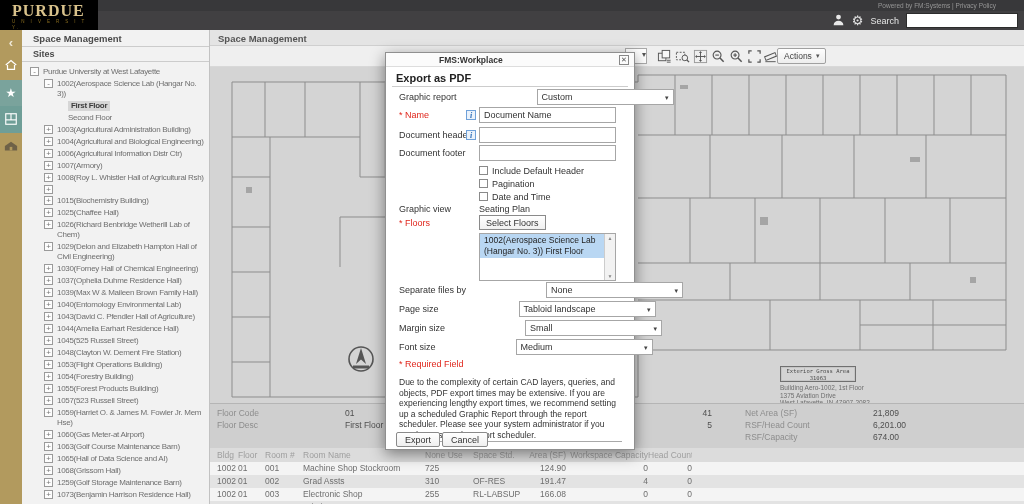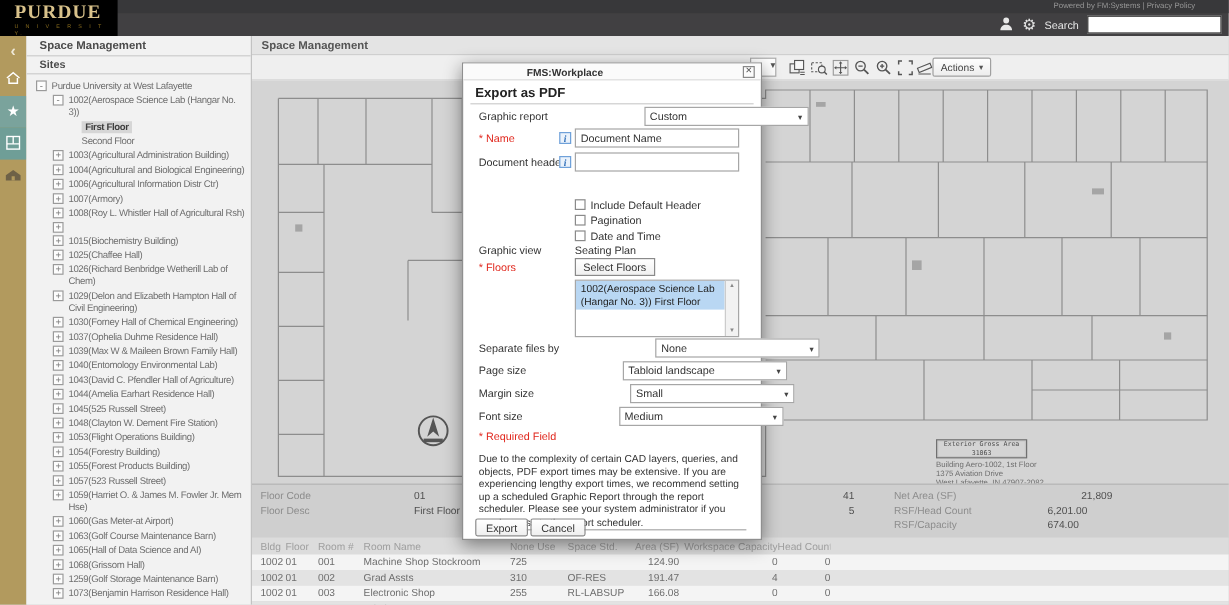--- a/index.html
+++ b/index.html
@@ -398,21 +398,21 @@
   </div>
 
 <div class="abs" id="info-strip">
   <span class="il" style="left:7px;top:4px;">Floor Code</span>
   <span class="iv" style="left:135px;top:4px;">01</span>
   <span class="il" style="left:7px;top:16px;">Floor Desc</span>
   <span class="iv" style="left:135px;top:16px;">First Floor</span>
   <span class="iv" style="left:462px;top:4px;width:40px;text-align:right;">41</span>
   <span class="iv" style="left:462px;top:16px;width:40px;text-align:right;">5</span>
   <span class="il" style="left:535px;top:4px;">Net Area (SF)</span>
-  <span class="iv" style="left:691px;top:4px;">21,809</span>
+  <span class="iv" style="left:663px;top:4px;">21,809</span>
   <span class="il" style="left:535px;top:16px;">RSF/Head Count</span>
   <span class="iv" style="left:663px;top:16px;">6,201.00</span>
   <span class="il" style="left:535px;top:28px;">RSF/Capacity</span>
   <span class="iv" style="left:663px;top:28px;">674.00</span>
 </div>
 
 <div class="abs" id="rooms-table">
   <div class="thead">
       <div class="tcell c0">Bldg</div>
       <div class="tcell c1">Floor</div>
@@ -493,20 +493,24 @@
     <span class="info-i">i</span>
     <input class="mctl inp" value="Document Name" style="">
   </div>
 
   <div class="mrow" style="top:74px;">
     <span class="mlab">Document header</span>
     <span class="info-i">i</span>
     <input class="mctl inp" value="" style="">
   </div>
 
+  <div class="mrow" style="top:92px;">
+    <span class="mlab">Document footer</span>
+    <input class="mctl inp" value="" style="">
+  </div>
 
   <div>
       <div class="cbrow" style="top: 111px;">
         <span class="cb"></span>
         <span>Include Default Header</span>
       </div>
       <div class="cbrow" style="top: 124px;">
         <span class="cb"></span>
         <span>Pagination</span>
       </div>

